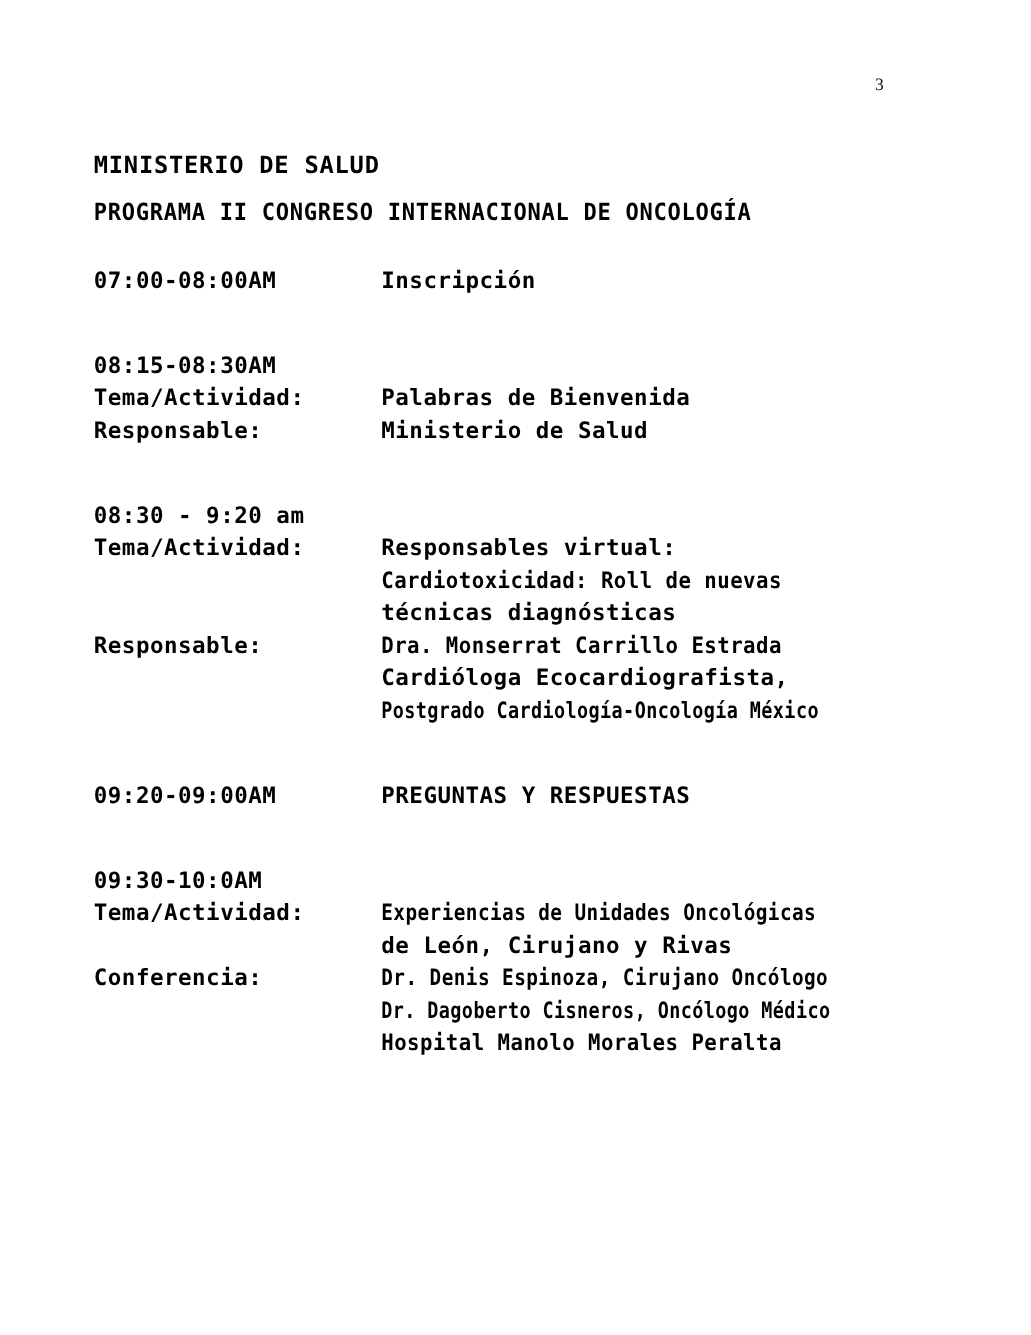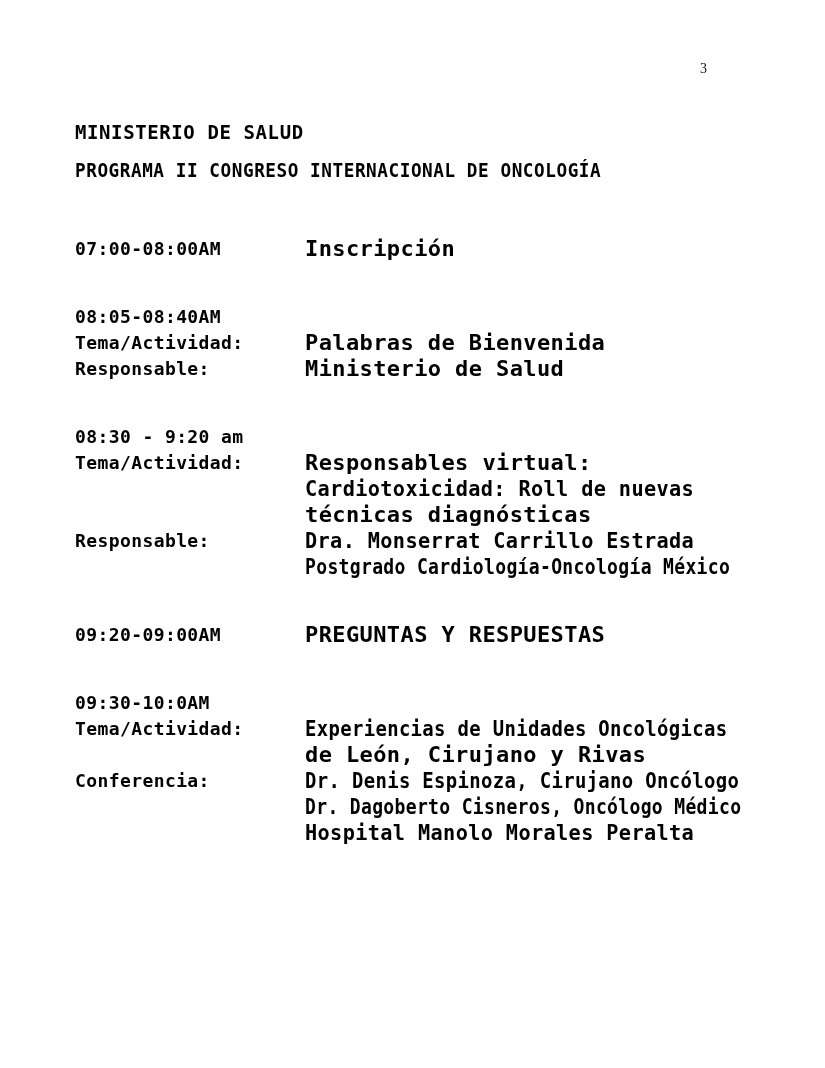--- a/index.html
+++ b/index.html
@@ -50,21 +50,21 @@
   }
   .heading-line.condensed {
     transform: scaleX(0.93);
     transform-origin: left center;
   }
 
   
   .schedule {
     position: absolute;
     left: 75px;
-    top: 236px;
+    top: 212px;
     width: 715px;
   }
 
   .block {
     position: relative;
     margin-bottom: 42px;
   }
   .block:last-child { margin-bottom: 0; }
 
   .row {
@@ -79,21 +79,21 @@
     width: 230px;
     font-size: 18px;
     font-weight: bold;
     letter-spacing: 0.4px;
     white-space: pre;
     color: #000000;
   }
 
   .col-value {
     flex: 1 1 auto;
-    font-size: 22px;
+    font-size: 18px;
     font-weight: bold;
     letter-spacing: 0.4px;
     white-space: pre;
     color: #000000;
   }
 
   
   .sq-92 { display: inline-block; transform: scaleX(0.92); transform-origin: left center; }
   .sq-86 { display: inline-block; transform: scaleX(0.86); transform-origin: left center; }
   .sq-82 { display: inline-block; transform: scaleX(0.82); transform-origin: left center; }
@@ -114,21 +114,21 @@
 
   <div class="schedule">
       <div class="block">
         <div class="row">
           <div class="col-label">07:00-08:00AM</div>
           <div class="col-value">Inscripción</div>
         </div>
       </div>
       <div class="block">
         <div class="row">
-          <div class="col-label">08:05-08:40AM</div>
+          <div class="col-label">08:15-08:30AM</div>
         </div>
         <div class="row">
           <div class="col-label">Tema/Actividad:</div>
           <div class="col-value">Palabras de Bienvenida</div>
         </div>
         <div class="row">
           <div class="col-label">Responsable:</div>
           <div class="col-value">Ministerio de Salud</div>
         </div>
       </div>
@@ -144,20 +144,24 @@
           <div class="col-label empty-label">&nbsp;</div>
           <div class="col-value"><span class="sq-92">Cardiotoxicidad: Roll de nuevas</span></div>
         </div>
         <div class="row">
           <div class="col-label empty-label">&nbsp;</div>
           <div class="col-value">técnicas diagnósticas</div>
         </div>
         <div class="row">
           <div class="col-label">Responsable:</div>
           <div class="col-value"><span class="sq-92">Dra. Monserrat Carrillo Estrada</span></div>
+        </div>
+        <div class="row">
+          <div class="col-label empty-label">&nbsp;</div>
+          <div class="col-value">Cardióloga Ecocardiografista,</div>
         </div>
         <div class="row">
           <div class="col-label empty-label">&nbsp;</div>
           <div class="col-value"><span class="sq-82">Postgrado Cardiología-Oncología México</span></div>
         </div>
       </div>
       <div class="block">
         <div class="row">
           <div class="col-label">09:20-09:00AM</div>
           <div class="col-value">PREGUNTAS Y RESPUESTAS</div>

